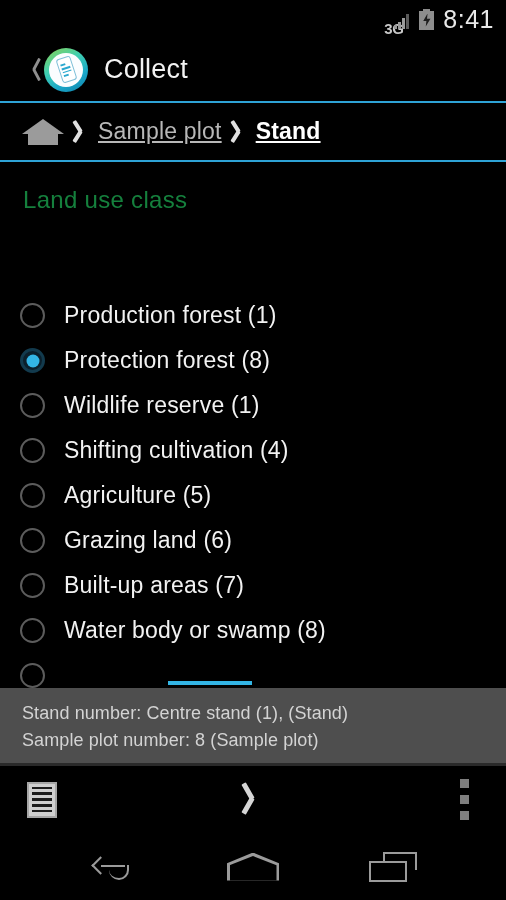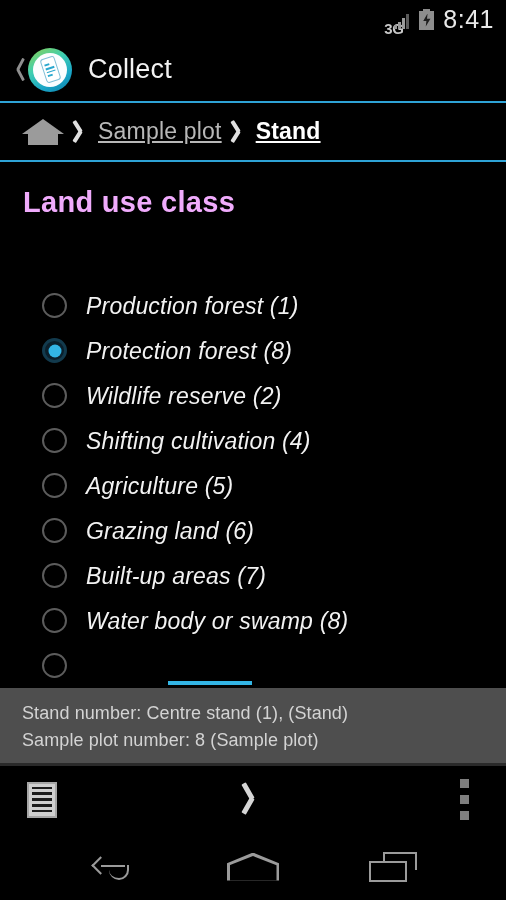--- a/index.html
+++ b/index.html
@@ -42,21 +42,21 @@
     clip-path:polygon(58% 0%, 10% 58%, 45% 58%, 38% 100%, 90% 40%, 52% 40%);
   }
   .clock {
     font-size:25px; color:#e8e8e8; letter-spacing:0.5px;
     line-height:25px; margin-left:2px;
   }
 
   
   .actionbar {
     position:absolute; left:0; top:38px; width:506px; height:63px;
-    background:#000; display:flex; align-items:center; padding-left:8px;
+    background:#000; display:flex; align-items:center; padding-left:24px;
   }
   .up-caret {
     width:18px; height:28px; position:relative; margin-right:2px; flex:0 0 auto;
   }
   .up-caret::before, .up-caret::after {
     content:""; position:absolute; left:8px; width:3px; height:13px;
     background:#8f8f8f; border-radius:1px;
   }
   .up-caret::before { top:1px; transform:rotate(28deg); transform-origin:bottom center; }
   .up-caret::after  { top:13px; transform:rotate(-28deg); transform-origin:top center; }
@@ -117,26 +117,26 @@
     background:#e0e0e0; border-radius:1px;
   }
   .crumb-sep::before { top:2px;  transform:rotate(-32deg); transform-origin:bottom center; }
   .crumb-sep::after  { top:14px; transform:rotate(32deg);  transform-origin:top center; }
   .crumb-text { font-size:23px; color:#b8b8b8; letter-spacing:0.2px;text-decoration:underline; }
   .crumb-text.current { color:#ffffff; font-weight:bold; }
 
   
   .page-title {
     position:absolute; left:23px; top:186px;
-    font-size:29px; color:#f0abfc; font-weight:700; letter-spacing:0.3px;
+    font-size:24px; color:#15803d; font-weight:400; letter-spacing:0.3px;
   }
 
   .options { position:absolute; left:0; top:293px; width:506px; }
   .option-row {
-    display:flex; align-items:flex-start; height:45px; padding-left:42px;font-style:italic;
+    display:flex; align-items:center; height:45px; padding-left:20px;
   }
   .radio {
     width:25px; height:25px; border-radius:50%;
     border:2px solid #5c5c5c; background:#000;
     flex:0 0 auto; position:relative;
   }
   .radio.checked {
     border:3px solid #123a4d; background:#0b1f2b;
   }
   .radio.checked::after {
@@ -302,21 +302,21 @@
     <div class="option-row">
       <span class="radio"></span>
       <span class="option-label">Production forest (1)</span>
     </div>
     <div class="option-row">
       <span class="radio checked"></span>
       <span class="option-label">Protection forest (8)</span>
     </div>
     <div class="option-row">
       <span class="radio"></span>
-      <span class="option-label">Wildlife reserve (2)</span>
+      <span class="option-label">Wildlife reserve (1)</span>
     </div>
     <div class="option-row">
       <span class="radio"></span>
       <span class="option-label">Shifting cultivation (4)</span>
     </div>
     <div class="option-row">
       <span class="radio"></span>
       <span class="option-label">Agriculture (5)</span>
     </div>
     <div class="option-row">

